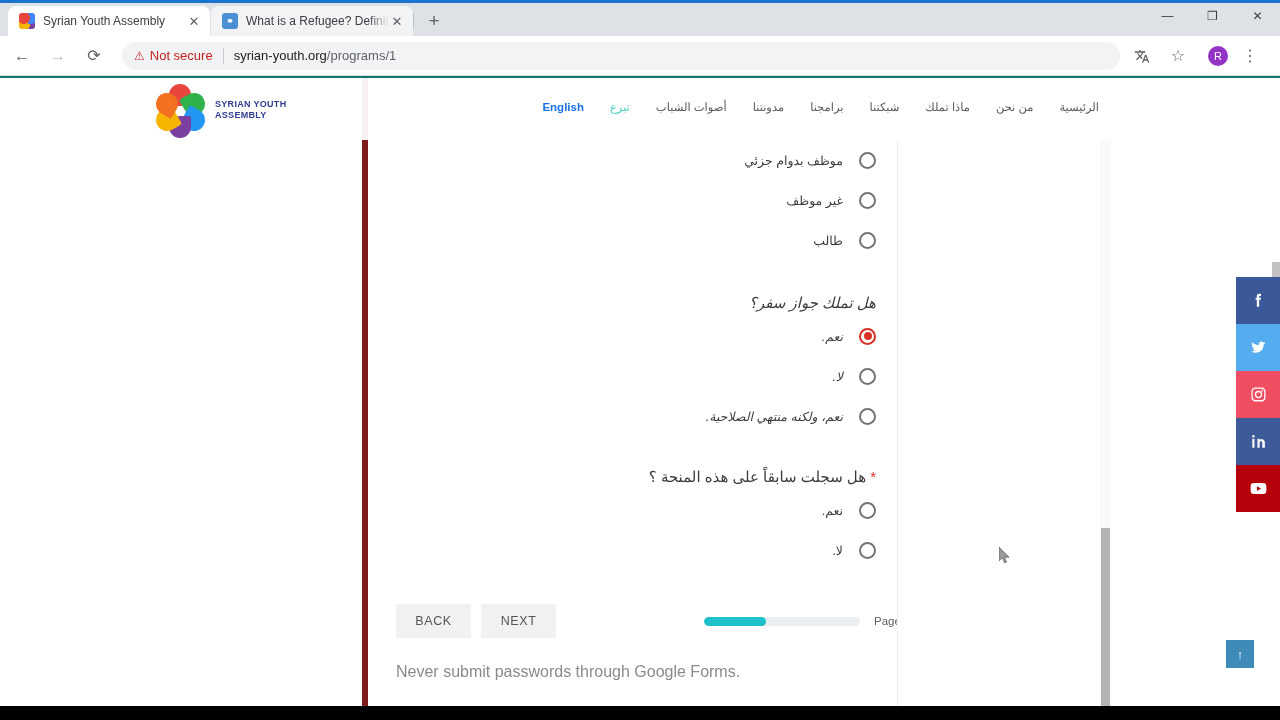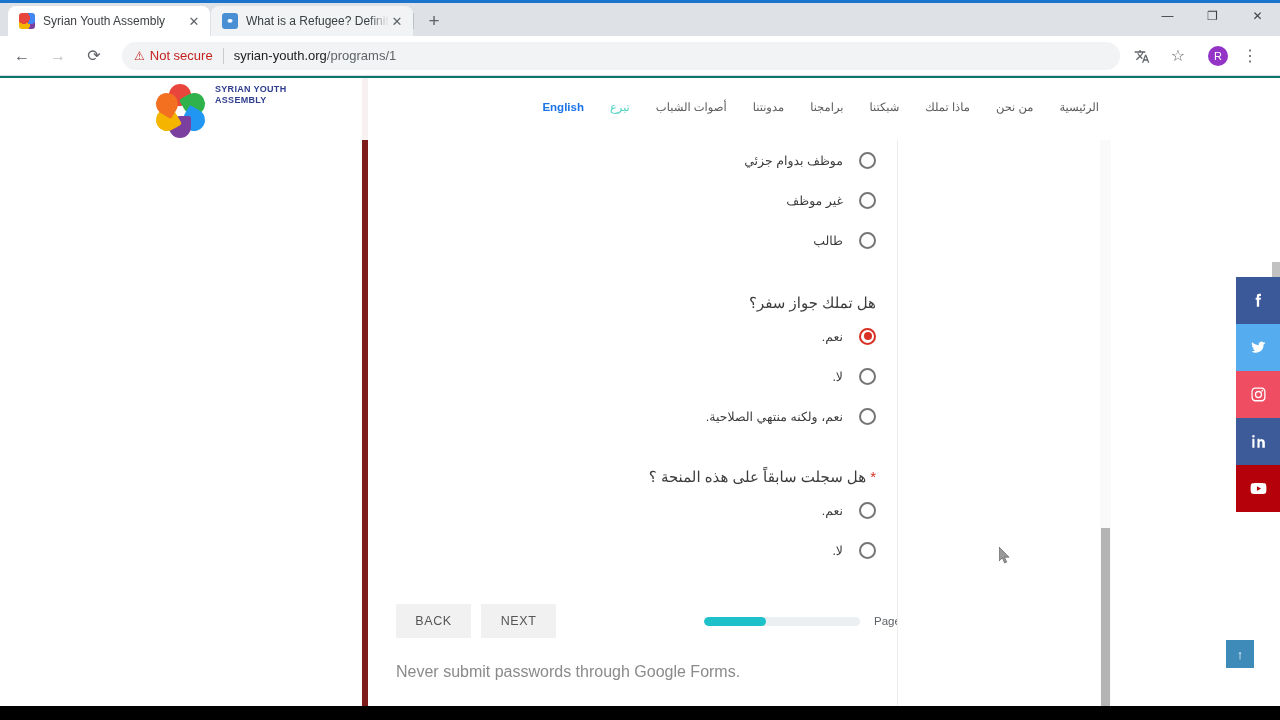--- a/index.html
+++ b/index.html
@@ -92,21 +92,21 @@
   .viewport {
     position: absolute; left: 0; top: 78px; width: 1280px; height: 628px;
     background: #ffffff; overflow: hidden;
   }
 
   .site-header {
     position: absolute; top: 0; left: 0; right: 0; height: 62px;
     background: rgba(255,255,255,0.94); z-index: 40;
     display: flex; align-items: center;
   }
-  .logo-wrap { position: absolute; left: 155px; top: 6px; display: flex; align-items: flex-start; }
+  .logo-wrap { position: absolute; left: 155px; top: 6px; display: flex; align-items: center; }
   .logo-mark { width: 52px; height: 52px; position: relative; }
   .petal {
     position: absolute; width: 22px; height: 22px; border-radius: 50% 50% 50% 10%;
   }
   .logo-text {
     margin-left: 8px; font-size: 9px; font-weight: bold; color: #2f3e8f;
     line-height: 11px; letter-spacing: .3px;
   }
   .nav {
     position: absolute; right: 168px; top: 22px; display: flex; align-items: center;
@@ -291,21 +291,21 @@
           <div class="opt-row">
             <span class="radio"></span>
             <span class="opt-label">غير موظف</span>
           </div>
           <div class="opt-row">
             <span class="radio"></span>
             <span class="opt-label">طالب</span>
           </div>
         </div>
 
-        <div class="q-block" style="padding-top:16px;">
+        <div class="q-block" style="padding-top:16px;font-style:italic;">
           <div class="q-title">هل تملك جواز سفر؟</div>
           <div class="opt-row">
             <span class="radio checked"></span>
             <span class="opt-label">نعم.</span>
           </div>
           <div class="opt-row">
             <span class="radio"></span>
             <span class="opt-label">لا.</span>
           </div>
           <div class="opt-row">

